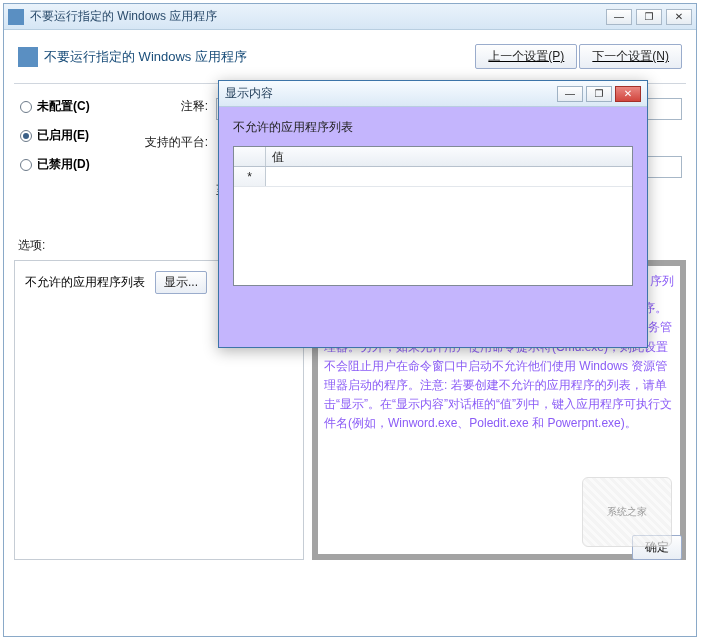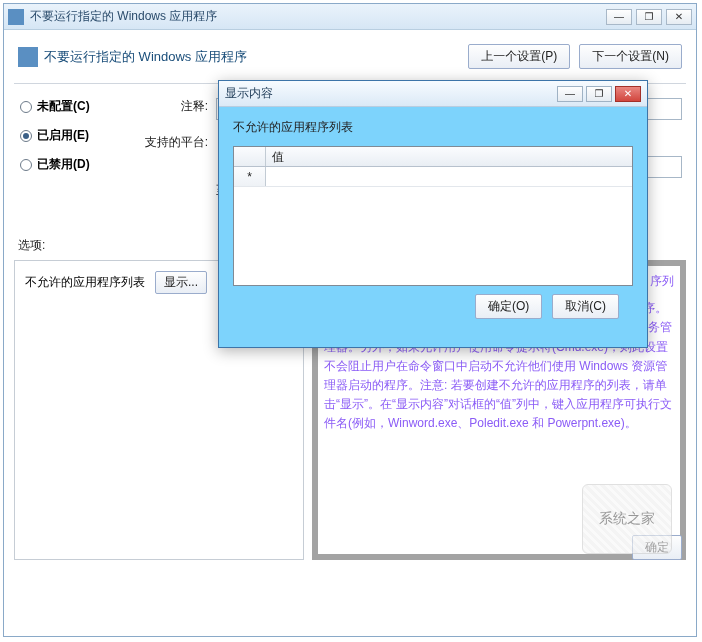--- a/index.html
+++ b/index.html
@@ -50,21 +50,21 @@
     align-items: center;
     gap: 6px;
     padding: 6px 4px 12px;
   }
   .policy-header .policy-icon {
     width: 20px; height: 20px;
     background: #5a8fc2;
     display: inline-block;
   }
   .policy-header .policy-title { font-size: 13px; color: #1a4e7a; flex: 1; }
-  .nav-btns { display:flex; gap:9px; }
+  .nav-btns { display:flex; gap:2px;text-decoration:underline; }
   .btn {
     border: 1px solid #9aaccc;
     background: linear-gradient(#fefefe,#e9eef5);
     padding: 3px 12px;
     font-size: 12px;
     color: #222;
     border-radius: 2px;
   }
   .hr { border-top: 1px solid #d0d6de; margin: 2px 0 10px; }
   .cols { display: flex; }
@@ -104,34 +104,34 @@
     overflow:hidden;
     position:relative;
   }
   .desc-line-top { margin-bottom:8px; }
   .footer {
     position: absolute;
     right: 14px; bottom: 8px;
     display:flex; gap:8px; align-items:center;
   }
   .watermark {
-    position:absolute; right:10px; bottom:6px;
+    position:absolute; right:10px; bottom:13px;
     width:90px; height:70px; opacity:.6;
     border:1px solid #ccc; border-radius:6px;
     display:flex; align-items:center; justify-content:center;
-    font-size:14px; color:#555;
+    font-size:10px; color:#555;
     background: repeating-linear-gradient(45deg,#eee,#eee 3px,#f7f7f7 3px,#f7f7f7 6px);
   }
   
   .dialog {
     position: absolute;
     left: 218px; top: 80px;
     width: 430px; height: 268px;
     border: 1px solid #3d74a8;
-    background: #7dd3fc;
+    background: #c4b5fd;
     box-shadow: 0 3px 14px rgba(0,0,0,.3);
     z-index: 10;
   }
   .dlg-titlebar {
     height: 26px;
     background: linear-gradient(#f7fbff,#dbe9f6);
     border-bottom: 1px solid #b9cde0;
     display:flex; align-items:center;
     padding: 0 6px;
   }
@@ -268,18 +268,14 @@
     <div class="grid">
       <div class="grid-head">
         <div class="rowh"></div>
         <div class="colh">值</div>
       </div>
       <div class="grid-row">
         <div class="rowh">*</div>
         <div class="cell"></div>
       </div>
     </div>
-    <div class="dlg-footer">
-      <button class="btn">确定(O)</button>
-      <button class="btn">取消(C)</button>
-    </div>
   </div>
 </div>
 
 </body></html>

